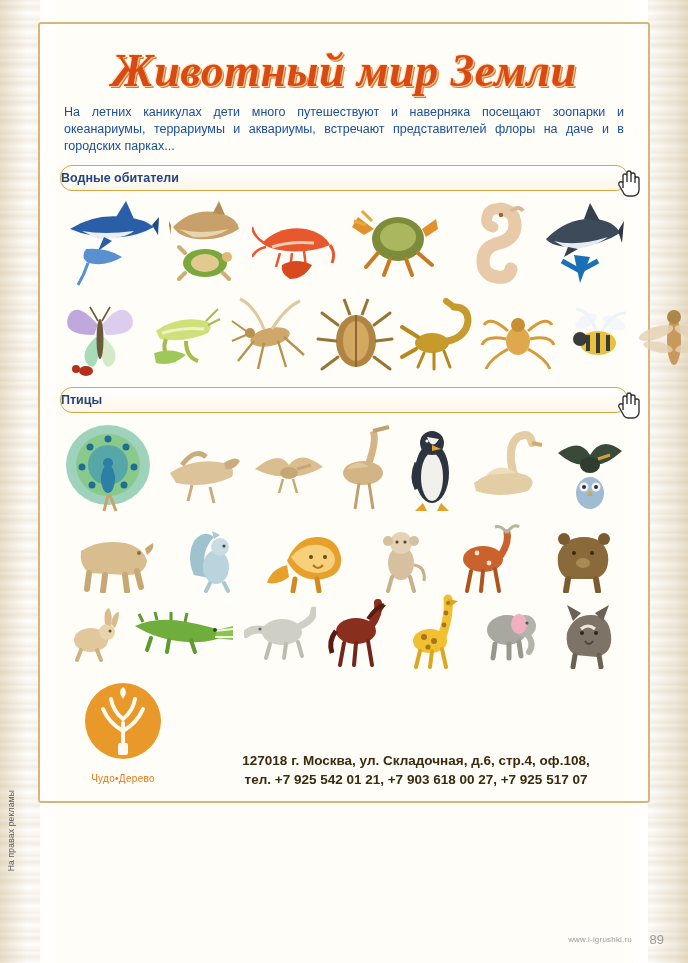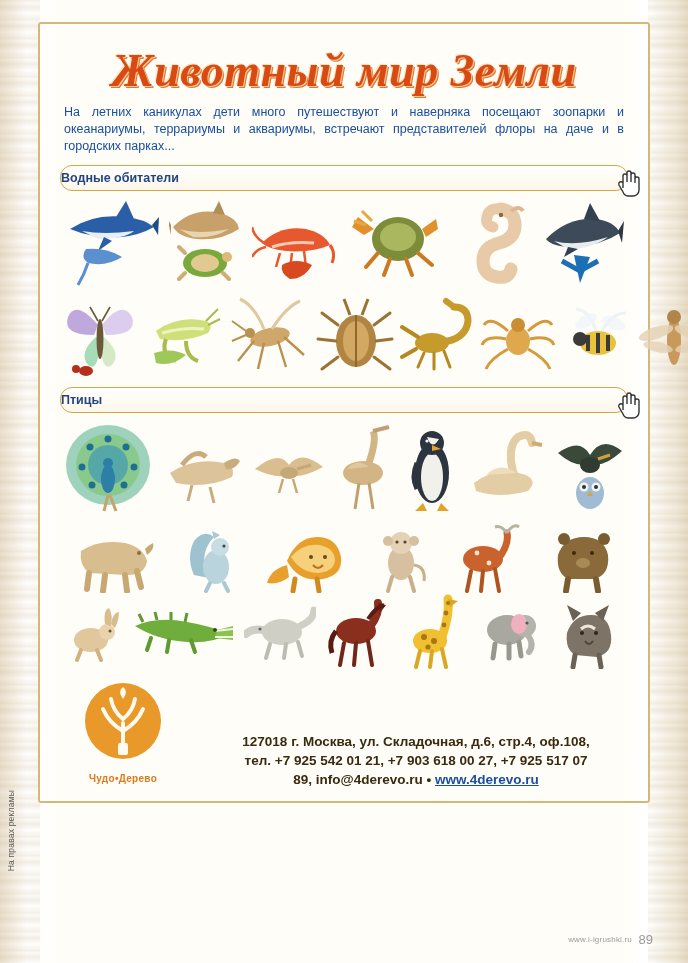--- a/index.html
+++ b/index.html
@@ -145,21 +145,21 @@
     position: absolute;
     left: 18px;
     bottom: 10px;
     width: 118px;
     height: 106px;
     text-align: center;
   }
   .logo-title {
     font-size: 10px;
     color: #e07a1c;
-    font-weight: bold;
+    font-weight: normal;
     margin-top: 2px;
     letter-spacing: 0.3px;
   }
   .company {
     position: absolute;
     left: 150px;
     right: 6px;
     bottom: 8px;
     text-align: center;
     font-size: 13.5px;
@@ -179,21 +179,21 @@
     width: 16px;
     font-size: 8.5px;
     color: #5a5a5a;
     writing-mode: vertical-rl;
     transform: rotate(180deg);
     letter-spacing: 0.2px;
   }
 
   .page-number {
     position: absolute;
-    right: 35px;
+    right: 24px;
     bottom: 16px;
     font-size: 13px;
     color: #9a9a9a;
   }
   .site-url {
     position: absolute;
     right: 56px;
     bottom: 19px;
     font-size: 8px;
     color: #9a9a9a;
@@ -615,23 +615,20 @@
             <circle cx="54" cy="40" r="38" fill="#e8992a"></circle>
             <path d="M54 70 L54 42 M54 50 Q40 42 34 28 M54 50 Q68 42 74 28 M54 38 Q44 30 42 18 M54 38 Q64 30 66 18" stroke="#fff9ee" stroke-width="4" fill="none" stroke-linecap="round"></path>
             <path d="M54 18 Q48 10 54 6 Q60 10 54 18" fill="#fff9ee"></path>
             <rect x="49" y="62" width="10" height="12" rx="2" fill="#fff9ee"></rect>
           </svg>
           <div class="logo-title">Чудо•Дерево</div>
         </div>
         <div class="company">
           <div>127018 г. Москва, ул. Складочная, д.6, стр.4, оф.108,</div>
           <div>тел. +7 925 542 01 21, +7 903 618 00 27, +7 925 517 07</div>
-          <div>
-            <span>89, info@4derevo.ru • </span><a href="#">www.4derevo.ru</a>
-          </div>
         </div>
       </div>
 
     </div>
   </div>
 
   <div class="vertical-note">На правах рекламы</div>
   <div class="site-url">www.i-igrushki.ru</div>
   <div class="page-number">89</div>
 </div>

